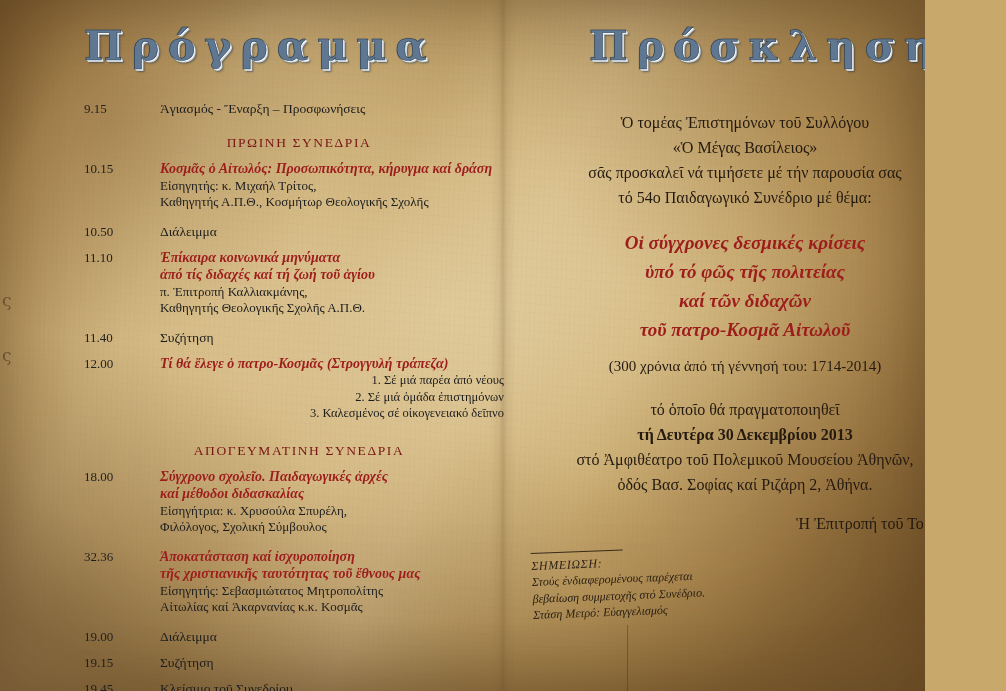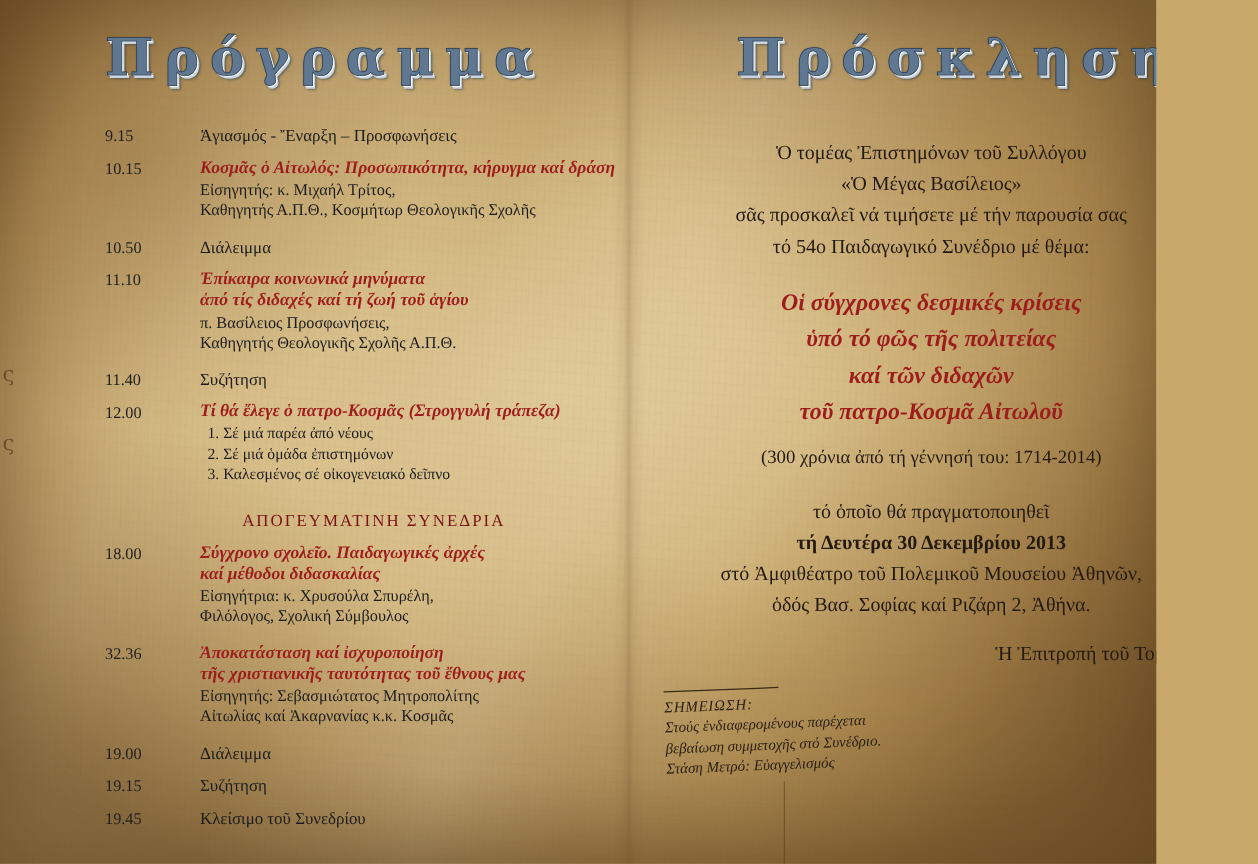--- a/index.html
+++ b/index.html
@@ -138,20 +138,21 @@
     font-size: 13.5px;
     text-align: center;
     margin: 9px 0 9px 0;
     padding-left: 10px;
   }
   .numlist {
     color: #1d1d1d;
     font-size: 12.5px;
     line-height: 16.5px;
     padding-left: 6px;
+    text-align: right;
   }
   .gap-sm { height: 6px; }
   .gap-md { height: 9px; }
 
   
   .invitation {
     position: absolute;
     left: 530px;
     top: 110px;
     width: 430px;
@@ -249,20 +250,21 @@
   <div class="title" id="title-right">Πρόσκληση</div>
 
   <div class="programme" id="programme-list">
       <div class="prow">
         <div class="ptime">9.15</div>
         <div class="pbody">
           <div class="pline plain">Ἁγιασμός - Ἔναρξη – Προσφωνήσεις</div>
         </div>
       </div>
       <div class="gap-sm"></div>
+      <div class="session-head">ΠΡΩΙΝΗ ΣΥΝΕΔΡΙΑ</div>
       <div class="prow">
         <div class="ptime">10.15</div>
         <div class="pbody">
           <div class="pline title-red">Κοσμᾶς ὁ Αἰτωλός: Προσωπικότητα, κήρυγμα καί δράση</div>
           <div class="pline sub">Εἰσηγητής: κ. Μιχαήλ Τρίτος,</div>
           <div class="pline sub">Καθηγητής Α.Π.Θ., Κοσμήτωρ Θεολογικῆς Σχολῆς</div>
         </div>
       </div>
       <div class="gap-md"></div>
       <div class="prow">
@@ -270,21 +272,21 @@
         <div class="pbody">
           <div class="pline plain">Διάλειμμα</div>
         </div>
       </div>
       <div class="gap-sm"></div>
       <div class="prow">
         <div class="ptime">11.10</div>
         <div class="pbody">
           <div class="pline title-red">Ἐπίκαιρα κοινωνικά μηνύματα</div>
           <div class="pline title-red">ἀπό τίς διδαχές καί τή ζωή τοῦ ἁγίου</div>
-          <div class="pline sub">π. Βασίλειος Προσφωνήσεις,</div>
+          <div class="pline sub">π. Ἐπιτροπή Καλλιακμάνης,</div>
           <div class="pline sub">Καθηγητής Θεολογικῆς Σχολῆς Α.Π.Θ.</div>
         </div>
       </div>
       <div class="gap-md"></div>
       <div class="prow">
         <div class="ptime">11.40</div>
         <div class="pbody">
           <div class="pline plain">Συζήτηση</div>
         </div>
       </div>

